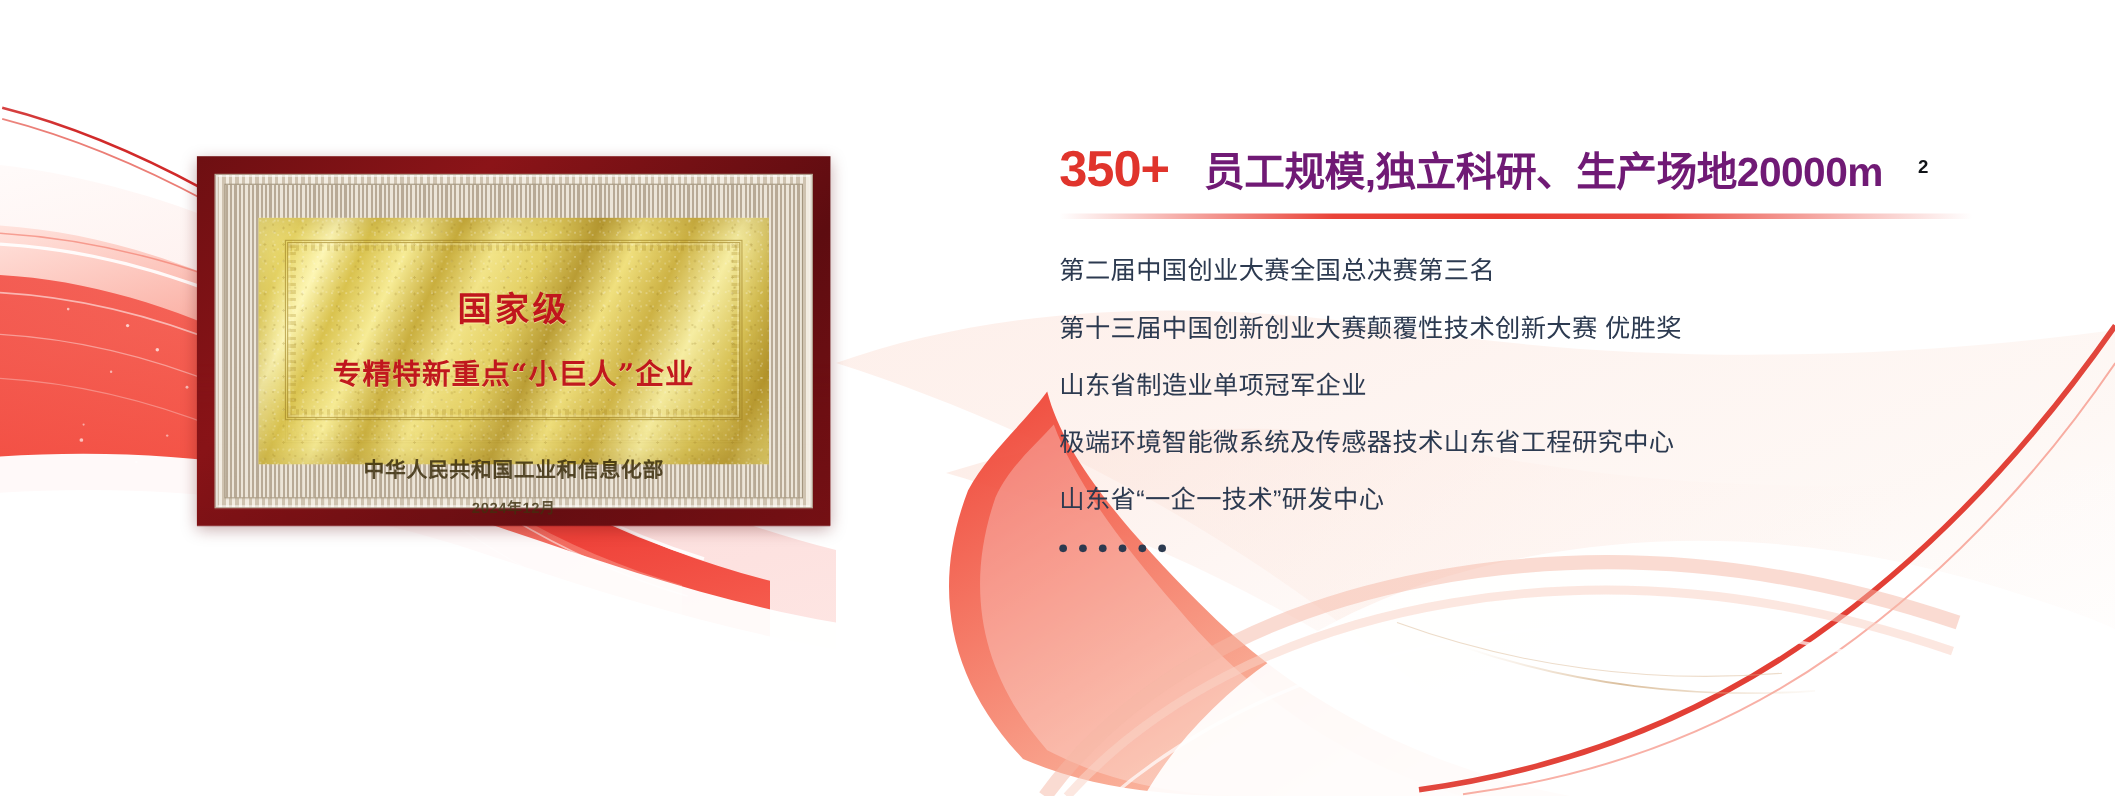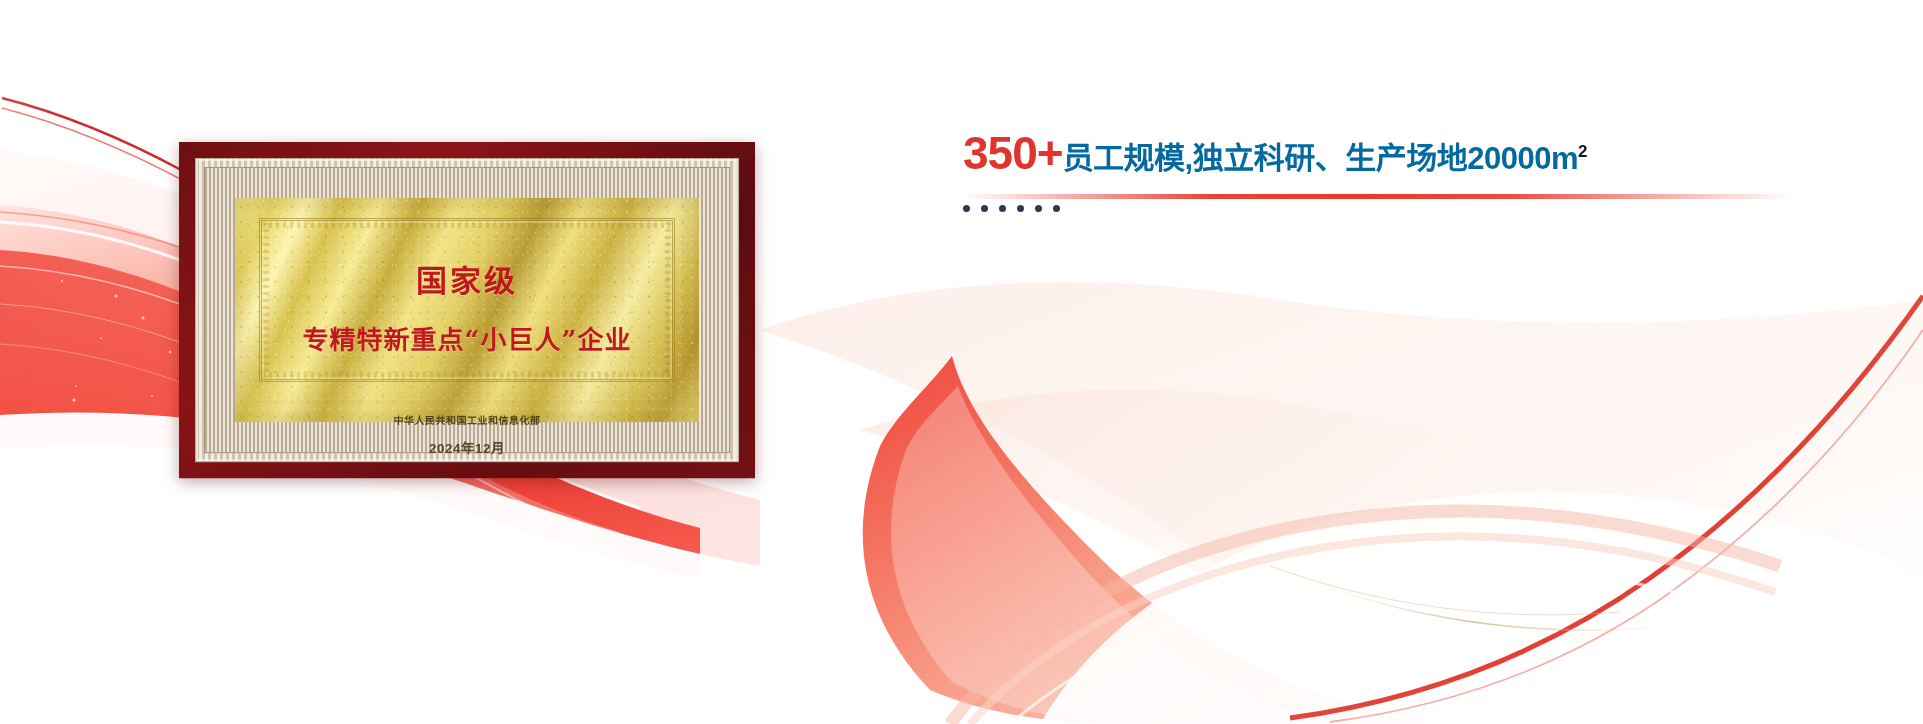--- a/index.html
+++ b/index.html
@@ -92,21 +92,21 @@
     margin-bottom:18px;
   }
   .pt-main{
     font-family:"DejaVu Serif","Liberation Serif",serif;
     font-weight:bold;color:#c0161d;
     font-size:26px;letter-spacing:1px;
     text-shadow:0 1px 0 rgba(255,240,180,.6);
   }
   .pt-issuer{
     margin-top:56px;
-    font-size:10px;color:#3a2d0c;letter-spacing:.5px;font-weight:bold;
+    font-size:19px;color:#3a2d0c;letter-spacing:.5px;font-weight:bold;
   }
   .pt-date{
     margin-top:10px;
     font-size:13.5px;color:#3a2d0c;letter-spacing:.5px;font-weight:bold;text-align:right;
   }
   
   .plaque-reflection{
     position:absolute;
     left:179px;top:479px;
     width:576px;height:150px;
@@ -122,31 +122,31 @@
     height:336px;
   }
 
   
   .content{
     position:absolute;left:963px;top:130px;width:900px;
   }
   .headline{
     display:flex;align-items:baseline;
     white-space:nowrap;
-    margin:0;padding:0;
+    margin:0;padding:0;gap:32px;
   }
   .hl-num{
     color:#e0342c;
     font-size:46px;font-weight:bold;
     letter-spacing:-1px;
     line-height:1;
   }
   .hl-rest{
-    color:#0369a1;
-    font-size:31px;font-weight:bold;
+    color:#701a75;
+    font-size:37px;font-weight:bold;
     letter-spacing:-.5px;
     line-height:1;
     text-align:right;
   }
   .hl-sup{
     font-size:17px;
     vertical-align:super;
     position:relative;top:-12px;
     font-weight:bold;
     color:#111418;
@@ -329,20 +329,27 @@
   <div class="content">
 
     <div class="headline">
       <span class="hl-num">350+</span>
         <span class="hl-rest">员工规模,独立科研、生产场地20000m</span>
         <span class="hl-sup">2</span>
     </div>
 
     <div class="hl-underline"></div>
 
+    <ul class="honor-list">
+      <li>第二届中国创业大赛全国总决赛第三名</li>
+      <li>第十三届中国创新创业大赛颠覆性技术创新大赛 优胜奖</li>
+      <li>山东省制造业单项冠军企业</li>
+      <li>极端环境智能微系统及传感器技术山东省工程研究中心</li>
+      <li>山东省“一企一技术”研发中心</li>
+    </ul>
 
     <div class="ellipsis-row">
       <span class="dot"></span>
       <span class="dot"></span>
       <span class="dot"></span>
       <span class="dot"></span>
       <span class="dot"></span>
       <span class="dot"></span>
     </div>
 

